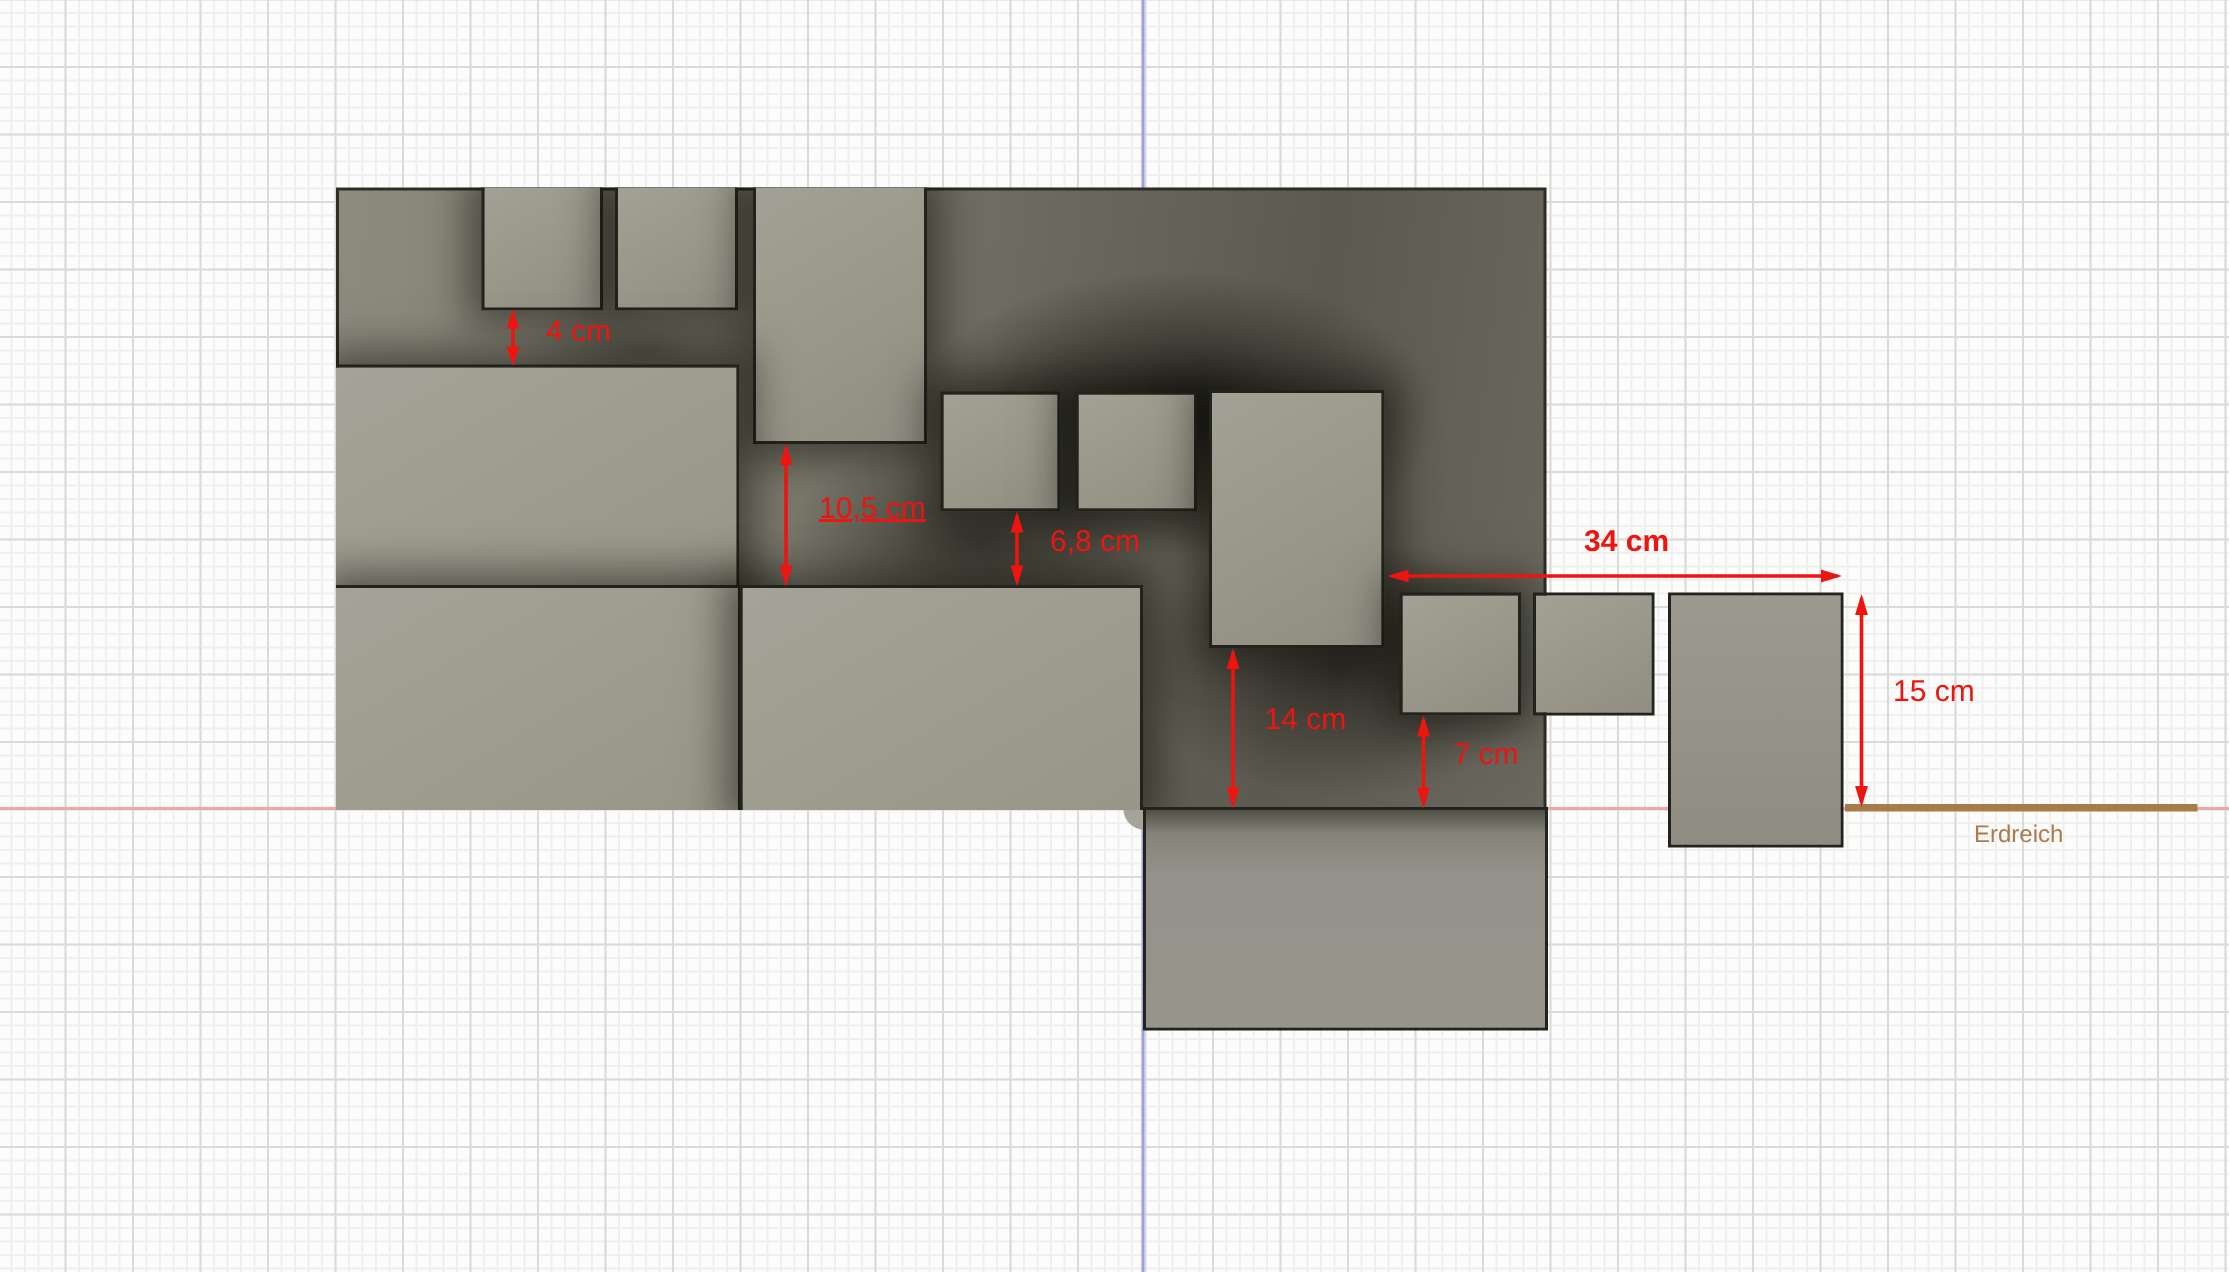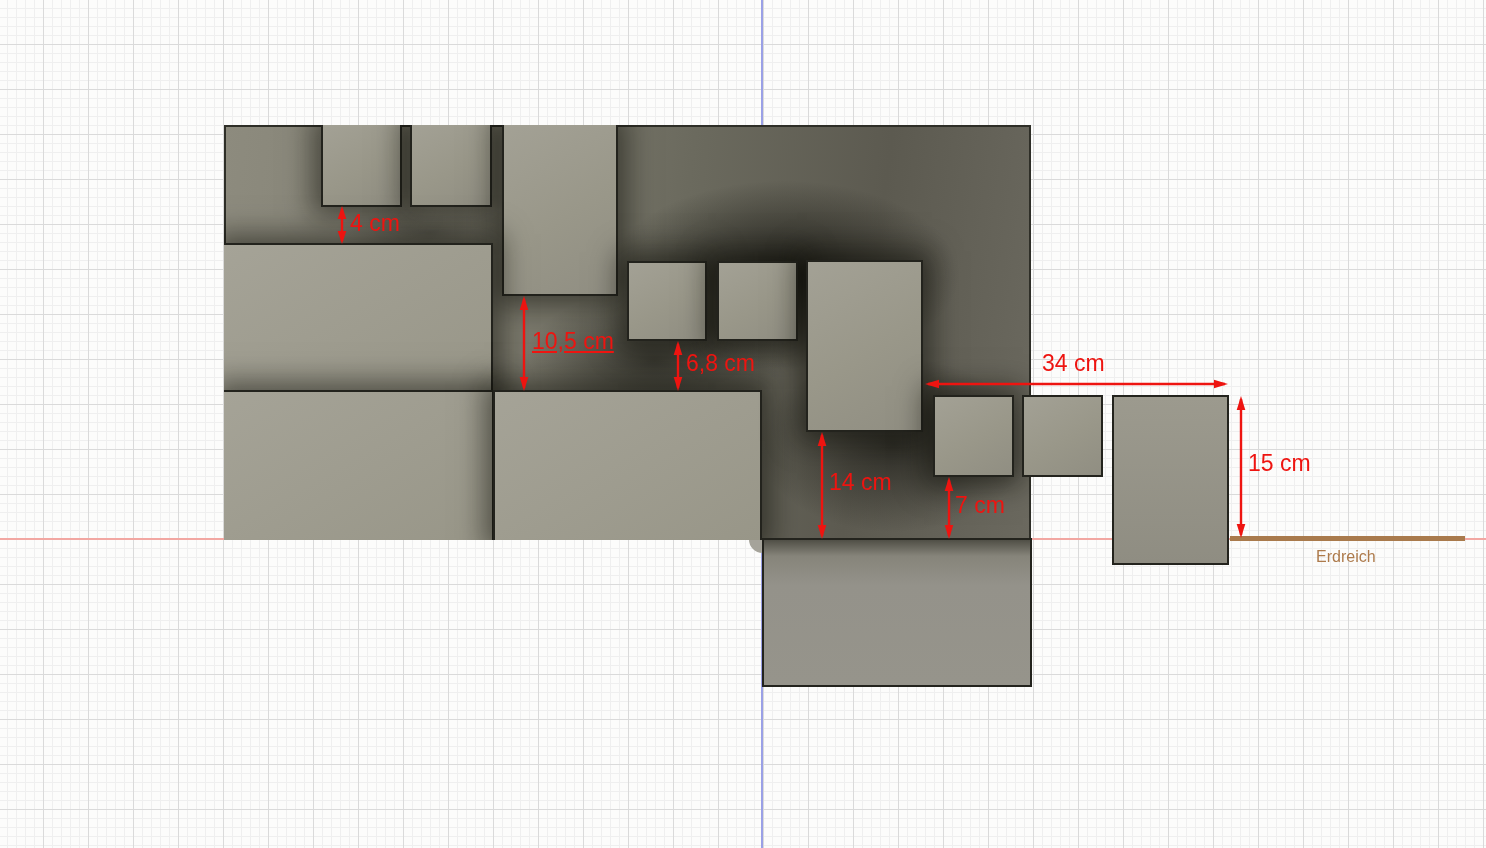--- a/index.html
+++ b/index.html
@@ -44,21 +44,21 @@
   .block-underground{
     background:linear-gradient(to bottom,#504f46 0px,#86847a 16px,#94928a 45px,#96948b 100%);
   }
   .block-right-tall{background:linear-gradient(to bottom,#9c9a8e 0%,#8f8d82 100%);}
   .block-flat{background:linear-gradient(150deg,#a5a397 0%,#989688 100%);}
 
   .ground-line{position:absolute;left:1230px;top:536px;width:235px;height:5px;background:#a97a4c;z-index:3;}
   .ground-label{position:absolute;left:1316px;top:548px;font-size:16px;color:#ad7a4b;z-index:4;white-space:nowrap;}
 
   .dim{position:absolute;z-index:5;}
-  .dim-label{position:absolute;z-index:5;font-size:23px;color:#ee1410;white-space:nowrap;line-height:1.05;}
+  .dim-label{position:absolute;z-index:5;font-size:20px;color:#ee1410;white-space:nowrap;line-height:1.05;margin-left:14px;}
 </style>
 </head>
 <body>
 
 <div class="canvas">
 
   <div class="axis-v"></div>
   <div class="axis-h"></div>
   <div class="origin-dot"></div>
 
@@ -117,16 +117,16 @@
     <line x1="7" y1="3" x2="7" y2="139" stroke="#ee1410" stroke-width="2.4"></line>
     <polygon points="7,0 2.7,14 11.3,14" fill="#ee1410"></polygon>
     <polygon points="7,142 2.7,128 11.3,128" fill="#ee1410"></polygon>
   </svg>
 
   <span class="dim-label" style="left:350px;top:211px;">4 cm</span>
   <span class="dim-label" style="left:532px;top:329px;text-decoration:underline;">10,5 cm</span>
   <span class="dim-label" style="left:686px;top:351px;">6,8 cm</span>
   <span class="dim-label" style="left:829px;top:470px;">14 cm</span>
   <span class="dim-label" style="left:955px;top:493px;text-align:center;">7 cm</span>
-  <span class="dim-label" style="left:1042px;top:351px;">34 cm</span>
+  <span class="dim-label" style="left:1042px;top:351px;font-weight:bold;">34 cm</span>
   <span class="dim-label" style="left:1248px;top:451px;">15 cm</span>
 
 </div>
 
 </body></html>

